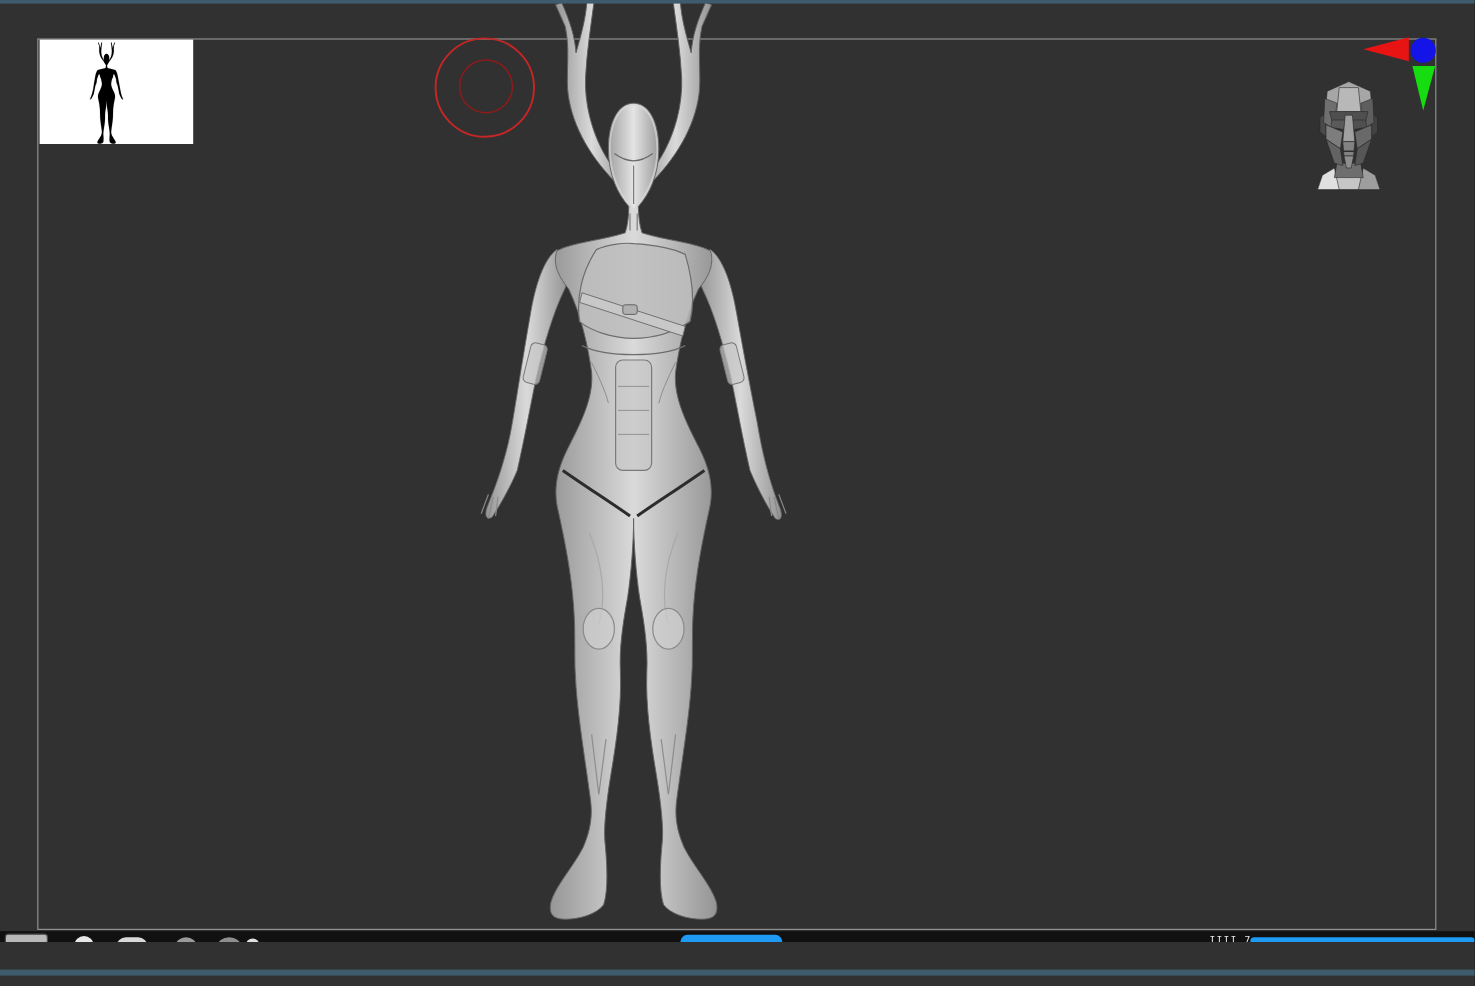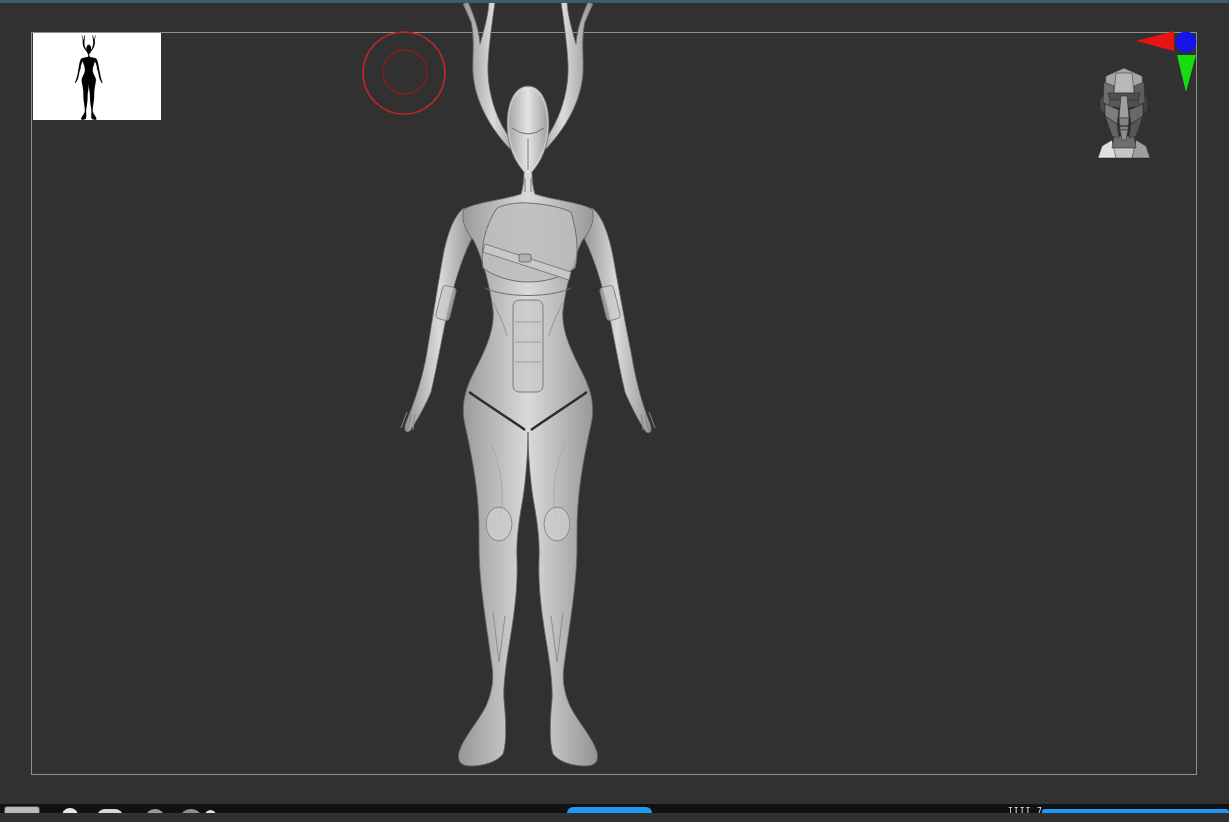--- a/index.html
+++ b/index.html
@@ -9,21 +9,21 @@
   .canvas-frame{position:absolute;left:31px;top:32px;width:1164px;height:741px;
        border:1px solid #8f8f8f;background:#313131;z-index:1;}
   .model-svg{position:absolute;left:385px;top:0;z-index:2;}
   .thumbnail{position:absolute;left:33px;top:33px;width:128px;height:87px;background:#ffffff;
        z-index:4;overflow:hidden;}
   .thumbnail svg{position:absolute;left:40px;top:2px;filter:brightness(0);}
   .brush-cursor{position:absolute;left:358px;top:27px;z-index:5;}
   .gizmo{position:absolute;left:1130px;top:25px;z-index:4;}
   .head-preview{position:absolute;left:1092px;top:60px;z-index:4;}
   .accent-bottom{position:absolute;left:0;top:808px;width:100%;height:5px;background:#3e5c6c;z-index:6;}
-  .taskbar{position:absolute;left:0;top:804px;width:100%;height:9px;background:#111111;
+  .taskbar{position:absolute;left:0;top:776px;width:100%;height:9px;background:#111111;
        overflow:hidden;z-index:7;}
   .tb-icon{position:absolute;}
   .tb-window{left:4px;top:2px;width:34px;height:20px;background:#b9b9b9;border:1px solid #4a4a4a;
        border-radius:3px;box-shadow:inset 0 -6px 0 #3a3a3a;}
   .tb-c1{left:62px;top:4px;width:16px;height:16px;border-radius:50%;background:#e8e8e8;}
   .tb-c2{left:97px;top:5px;width:26px;height:16px;border-radius:8px;background:#d9d9d9;}
   .tb-c3{left:146px;top:5px;width:18px;height:16px;border-radius:50%;background:#9a9a9a;}
   .tb-c4{left:181px;top:5px;width:20px;height:16px;border-radius:50%;background:#8f8f8f;}
   .tb-c5{left:205px;top:6px;width:11px;height:11px;border-radius:50%;background:#e0e0e0;}
   .tb-active{left:567px;top:3px;width:85px;height:12px;border-radius:6px;background:#1e9af2;}

